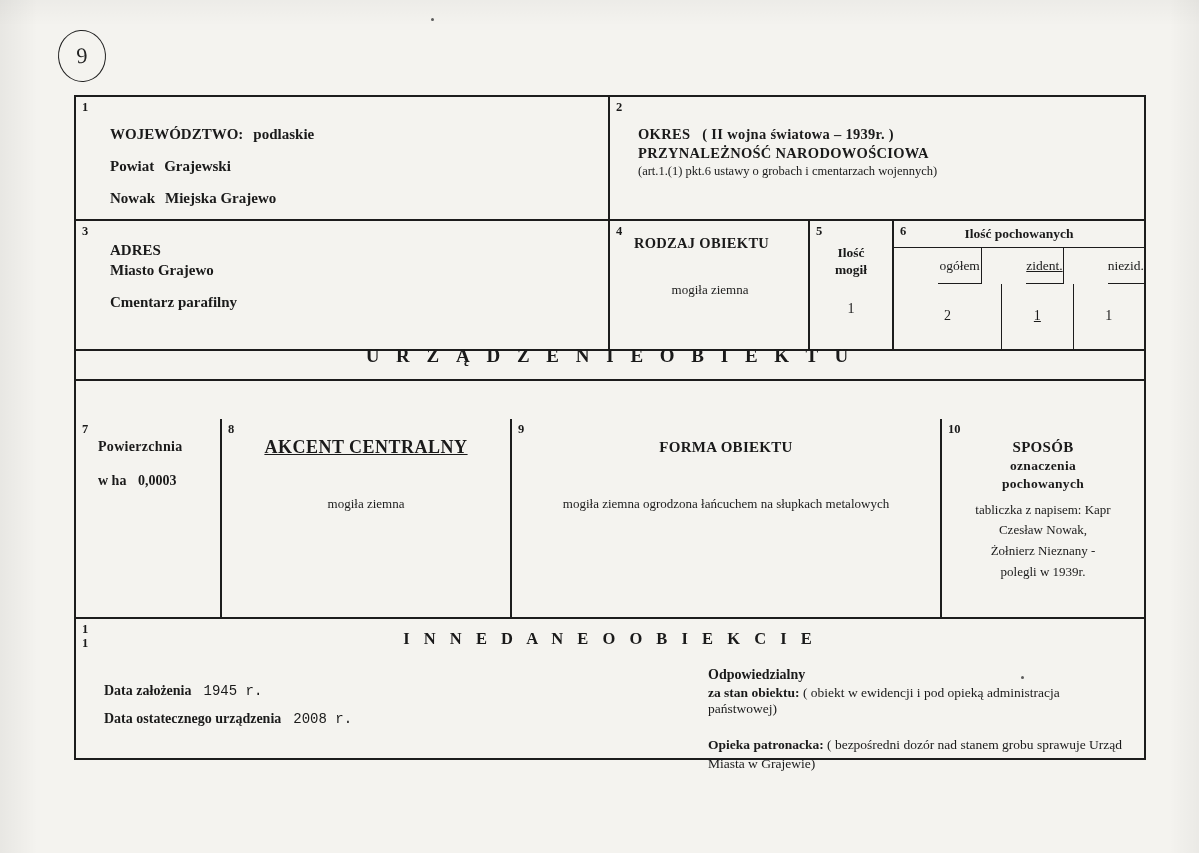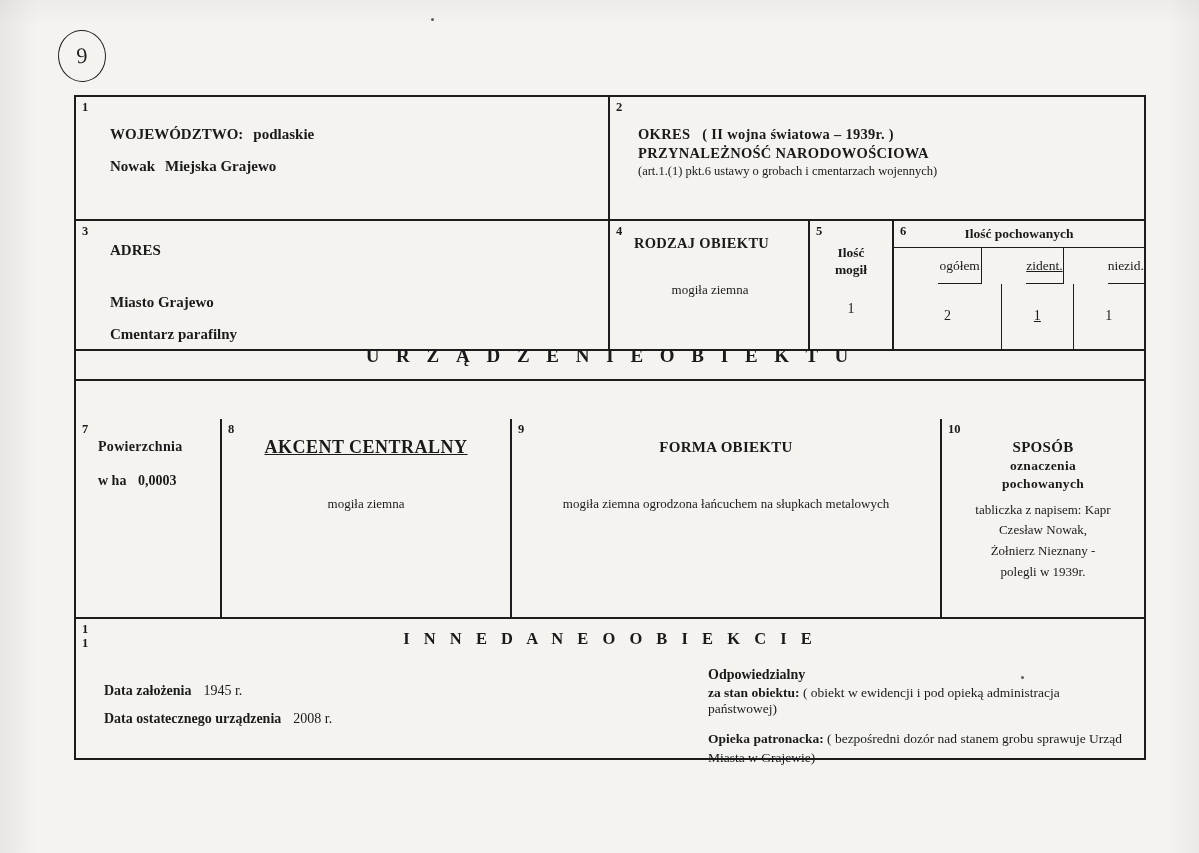--- a/index.html
+++ b/index.html
@@ -155,21 +155,21 @@
   #band2 { left: 0; top: 522px; width: 1068px; height: 40px;
            display: flex; align-items: center; justify-content: center; }
   #band2 .band-text { font-size: 16.5px; letter-spacing: 5px; }
 
   
   #r4 { left: 0; top: 562px; width: 1068px; height: 101px; }
   #r4-left { left: 0; top: 0; width: 534px; height: 101px; padding: 24px 0 0 28px; }
   #r4-right { left: 534px; top: 0; width: 534px; height: 101px; padding: 8px 12px 0 98px; }
 
   .dl { font-weight: bold; font-size: 14px; margin-bottom: 12px; }
-  .dl .val { font-weight: normal; padding-left: 12px; }
+  .dl .val { font-weight: normal; padding-left: 12px; font-family: Liberation Mono, monospace; }
 
   .resp-title { font-weight: bold; font-size: 14px; }
   .resp-line { font-size: 13.5px; margin-bottom: 3px; }
   .resp-line b { font-weight: bold; }
 
   .speck {
     position: absolute;
     background: #5c5c5c;
     border-radius: 50%;
   }
@@ -187,38 +187,41 @@
 
   <div class="form">
 
     <div class="cell bb" id="r1">
       <div class="cell br" id="r1-left">
         <div class="num" style="left:6px; top:4px;">1</div>
         <div class="kv">
           <span class="k">WOJEWÓDZTWO:</span><span class="v">podlaskie</span>
         </div>
         <div class="kv">
+          <span class="k">Powiat</span><span class="v">Grajewski</span>
+        </div>
+        <div class="kv">
           <span class="k">Nowak</span><span class="v">Miejska Grajewo</span>
         </div>
       </div>
       <div class="cell" id="r1-right">
         <div class="num" style="left:6px; top:4px;">2</div>
         <div class="line">
           <span class="lbl-bold">OKRES</span>
           <span class="lbl-bold" style="padding-left:8px;">( II wojna światowa – 1939r. )</span>
         </div>
         <div class="line lbl-bold">PRZYNALEŻNOŚĆ  NARODOWOŚCIOWA</div>
         <div class="line tiny">(art.1.(1) pkt.6 ustawy o grobach i cmentarzach wojennych)</div>
       </div>
     </div>
 
     <div class="cell bb" id="r2">
       <div class="cell br" id="r2-adres">
         <div class="num" style="left:6px; top:4px;">3</div>
-        <div class="kv" style="margin-bottom:34px;"><span class="k">ADRES</span></div>
+        <div class="kv" style="margin-bottom:2px;"><span class="k">ADRES</span></div>
         <div class="kv"><span class="k">Miasto  Grajewo</span></div>
         <div class="kv"><span class="k">Cmentarz  parafilny</span></div>
       </div>
 
       <div class="cell br" id="r2-rodzaj">
         <div class="num" style="left:6px; top:4px;">4</div>
         <div class="lbl-bold" style="padding-left:14px; padding-top:6px;">RODZAJ OBIEKTU</div>
         <div class="small" style="text-align:center; padding-top:30px;">mogiła ziemna</div>
       </div>
 
@@ -305,21 +308,21 @@
         <div class="dl">
           <span>Data ostatecznego  urządzenia</span><span class="val">2008 r.</span>
         </div>
       </div>
       <div class="cell" id="r4-right">
         <div class="resp-title" style="margin-bottom:2px;">Odpowiedzialny</div>
         <div class="resp-line">
           <b>za stan obiektu:</b>
           <span>( obiekt w ewidencji i pod opieką administracja państwowej)</span>
         </div>
-        <div class="resp-line" style="margin-top:14px;">
+        <div class="resp-line" style="margin-top:20px;">
           <b>Opieka  patronacka:</b>
           <span>( bezpośredni dozór  nad stanem grobu sprawuje Urząd</span>
         </div>
         <div class="resp-line">
           <span>Miasta  w  Grajewie)</span>
         </div>
       </div>
     </div>
 
   </div>

